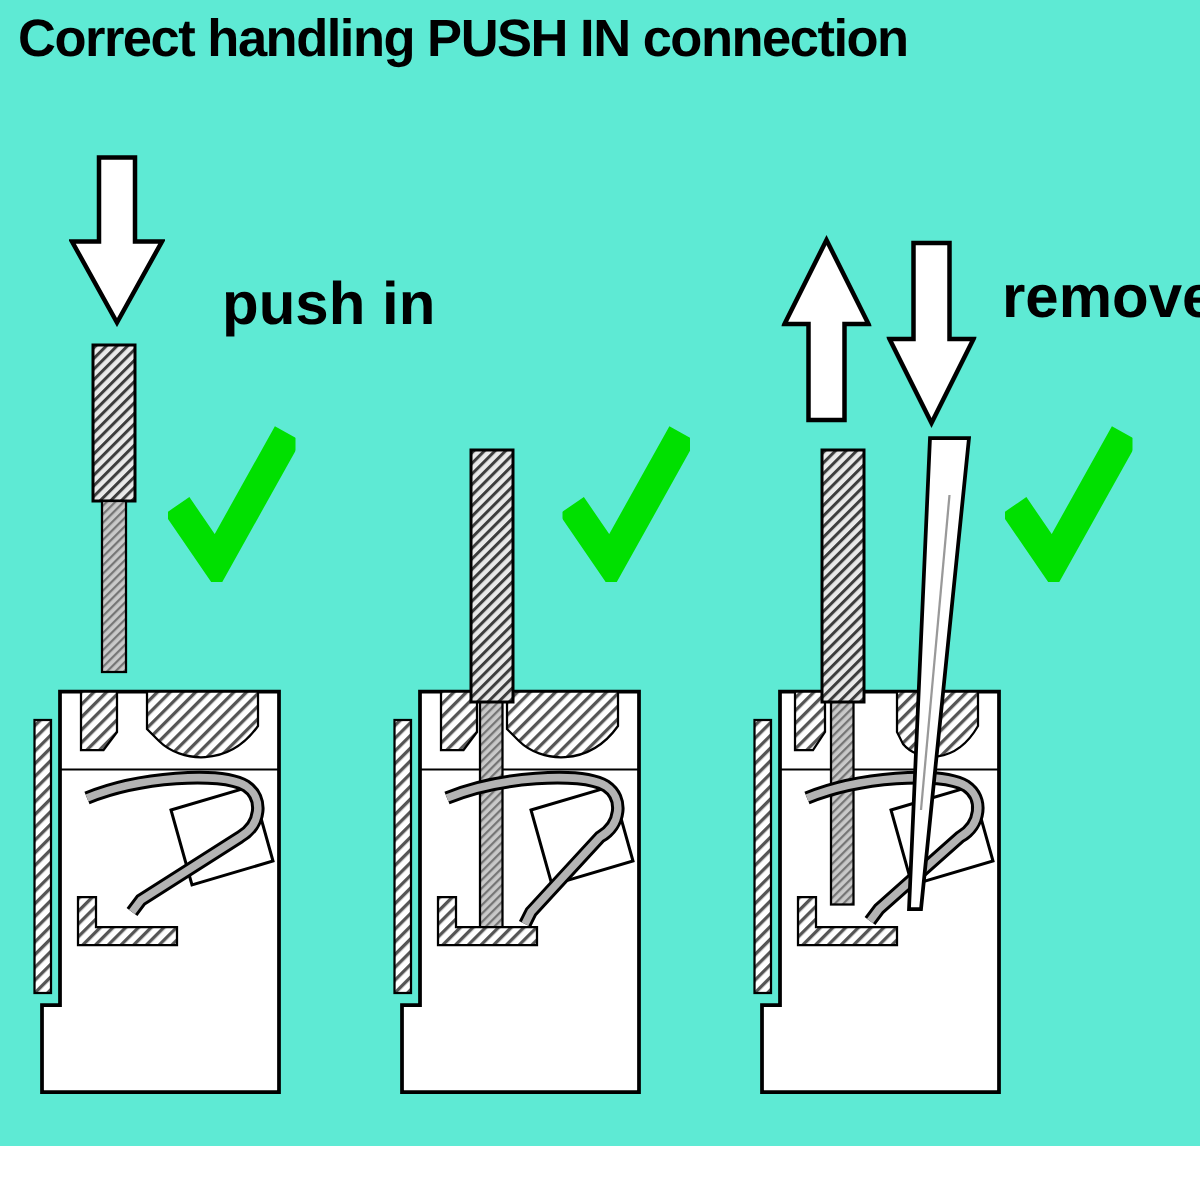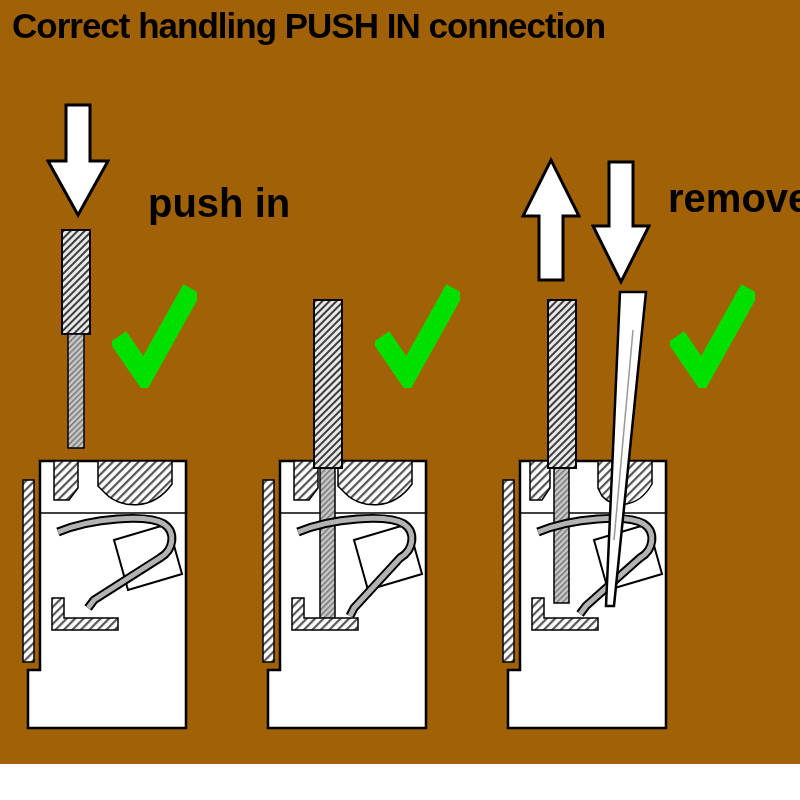--- a/index.html
+++ b/index.html
@@ -1,17 +1,17 @@
 <!DOCTYPE html>
 <html><head>
 <meta charset="utf-8">
 <style>
   html,body{margin:0;padding:0;background:#fff;}
   #canvas{
-    position:relative;width:800px;height:764px;background:#a16207;overflow:hidden;
+    position:relative;width:800px;height:764px;background:#5eead4;overflow:hidden;
     font-family:"Liberation Sans","DejaVu Sans",sans-serif;color:#000;
   }
   .abs{position:absolute;}
   #title{
     left:12px;top:6px;font-size:35px;font-weight:bold;letter-spacing:-1px;white-space:nowrap;
   }
   .action-label{
     font-size:40px;font-weight:bold;white-space:nowrap;
   }
   svg{display:block;}

